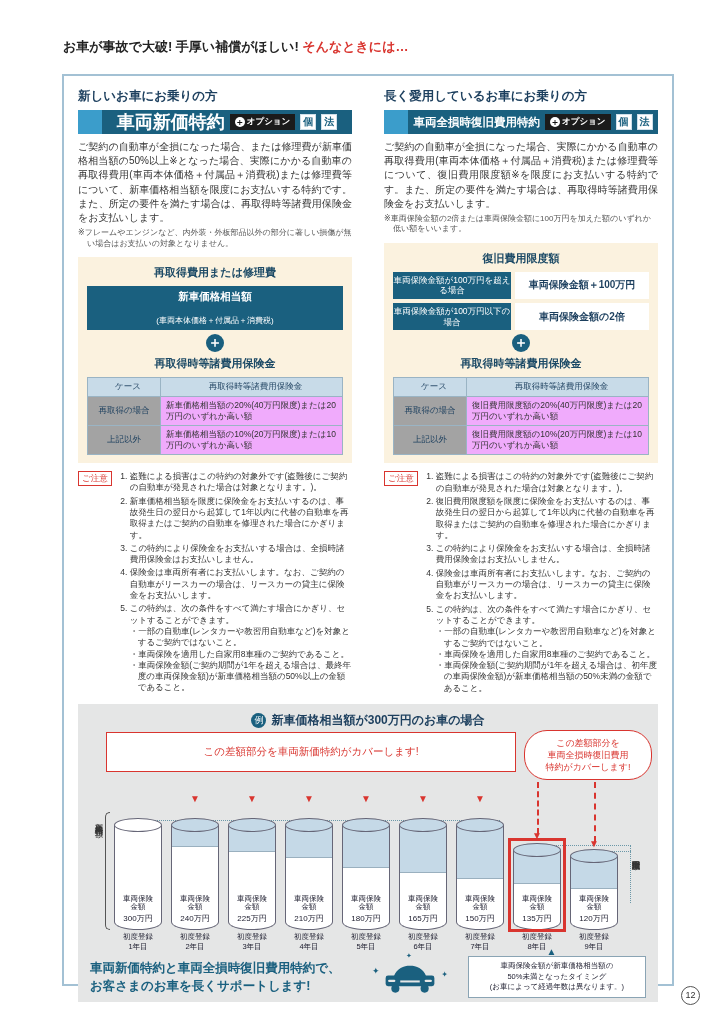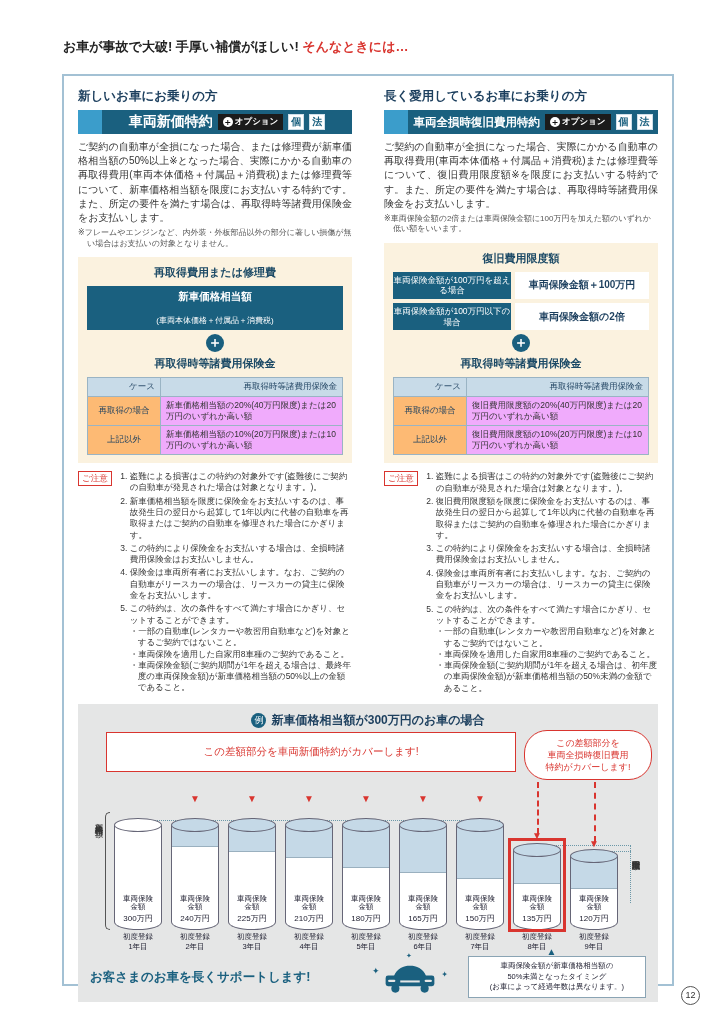--- a/index.html
+++ b/index.html
@@ -7,42 +7,42 @@
   .page{position:relative;width:725px;height:1024px;background:#fff;overflow:hidden;}
   .top-heading{position:absolute;left:63px;top:38px;font-size:13px;font-weight:bold;color:#222;}
   .top-heading .red{color:#d9352f;}
   .outer-box{position:absolute;left:62px;top:74px;width:612px;height:912px;border:2px solid #a3c1d4;box-sizing:border-box;padding:12px 14px;}
   .cols{display:flex;gap:32px;}
   .col{width:285px;box-sizing:border-box;}
   .col-heading{font-size:12.5px;font-weight:bold;color:#1c3f5e;margin-bottom:5px;}
   
   .banner{position:relative;height:24px;background:#1a607f;display:flex;align-items:center;justify-content:center;gap:5px;padding-left:24px;}
   .banner-sq{position:absolute;left:0;top:0;width:24px;height:24px;background:#3b9dcb;}
-  .banner-title{color:#fff;font-weight:bold;font-size:14px;white-space:nowrap;}
+  .banner-title{color:#fff;font-weight:bold;font-size:18px;white-space:nowrap;}
   .banner-title.small{font-size:11.5px;}
   .opt-badge{background:#1b1b1b;color:#fff;font-size:8.5px;font-weight:bold;padding:2px 5px;display:inline-flex;align-items:center;gap:2px;white-space:nowrap;}
   .opt-plus{display:inline-block;width:10px;height:10px;line-height:10px;border-radius:50%;background:#fff;color:#111;font-size:9px;font-weight:bold;text-align:center;}
   .kl-badge{background:#fff;border:1px solid #cfe0ea;color:#1a607f;font-size:10px;font-weight:bold;padding:0 2px;line-height:14px;}
   
   .body-text{font-size:10px;line-height:1.42;color:#333;margin-top:6px;text-align:justify;}
   .footnote{font-size:8px;line-height:1.3;color:#555;margin-top:3px;padding-left:9px;text-indent:-9px;}
   
   .beige{background:#fbf2df;margin-top:8px;padding:8px 9px;box-sizing:border-box;}
   .beige-title{font-size:11px;font-weight:bold;color:#1c4a66;text-align:center;margin-bottom:6px;}
   .navy-box{background:#1a607f;color:#fff;text-align:center;padding:4px 2px;}
   .navy-box .t1{font-size:10.5px;font-weight:bold;}
   .navy-box .t2{font-size:8px;margin-top:11px;}
   .plus-circle{width:18px;height:18px;border-radius:50%;background:#1a607f;color:#fff;font-size:14px;font-weight:bold;line-height:17px;text-align:center;margin:4px auto;}
   .limit-row{display:flex;margin-bottom:4px;align-items:stretch;}
   .limit-label{width:118px;background:#1a607f;color:#fff;font-size:8.5px;line-height:1.25;display:flex;align-items:center;justify-content:center;text-align:center;padding:3px 0;box-sizing:border-box;}
   .limit-value{flex:1;background:#fff;color:#1c3f5e;font-size:10px;font-weight:bold;display:flex;align-items:center;justify-content:center;text-align:center;margin-left:4px;}
   table.ben{width:100%;border-collapse:collapse;font-size:8.5px;color:#333;}
   table.ben th,table.ben td{border:1px solid #9ab4c4;padding:3px 5px;}
-  table.ben th{background:#c8dbe8;color:#1c3f5e;font-weight:normal;text-align:right;padding-left:13px;}
-  table.ben td.case{background:#fdba74;color:#1c3f5e;text-align:center;width:62px;}
+  table.ben th{background:#c8dbe8;color:#1c3f5e;font-weight:normal;text-align:center;padding-left:13px;}
+  table.ben td.case{background:#a3a3a3;color:#1c3f5e;text-align:center;width:62px;}
   table.ben td.val{background:#f0abfc;line-height:1.3;}
   
   .caution{display:flex;margin-top:8px;}
   .caution-label{flex:0 0 auto;border:1px solid #d9352f;color:#d9352f;font-size:8.5px;height:13px;line-height:13px;padding:0 3px;margin-right:4px;}
   .caution ol{margin:0;padding-left:14px;font-size:8.5px;line-height:1.33;color:#333;}
   .caution li{margin-bottom:2px;}
   .caution .sub{padding-left:8px;text-indent:-8px;}
   
   .chart{margin-top:8px;background:#e5e6e6;padding:8px;box-sizing:border-box;height:298px;}
   .chart-title{display:flex;justify-content:center;align-items:center;gap:5px;height:16px;}
@@ -419,20 +419,21 @@
           </div>
 
           <div class="axisR">
             <span class="vt">復旧費用限度額</span>
           </div>
         </div>
       </div>
 
       <div class="chart-footer">
         <div class="cf-msg">
+          <div>車両新価特約と車両全損時復旧費用特約で、</div>
           <div>お客さまのお車を長くサポートします!</div>
         </div>
         <div class="car-wrap">
           <span class="spark sp1">✦</span>
           <span class="spark sp2">✦</span>
           <span class="spark sp3">✦</span>
           <svg width="52" height="36" viewBox="0 0 64 40">
             <path d="M12,18 C16,8 24,5 32,5 C40,5 48,8 52,18 Z" fill="#1a607f"></path>
             <rect x="2" y="17" width="60" height="13" rx="3" fill="#1a607f"></rect>
             <rect x="5" y="22" width="9" height="3" rx="1.5" fill="#e5e6e6"></rect>

